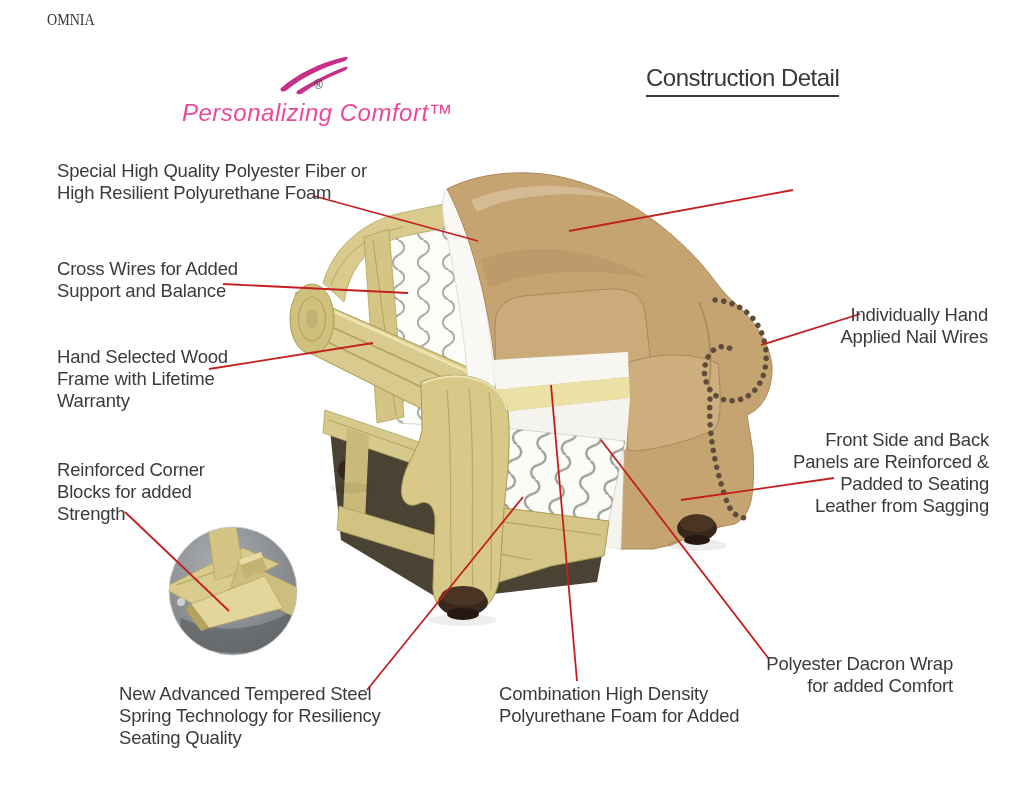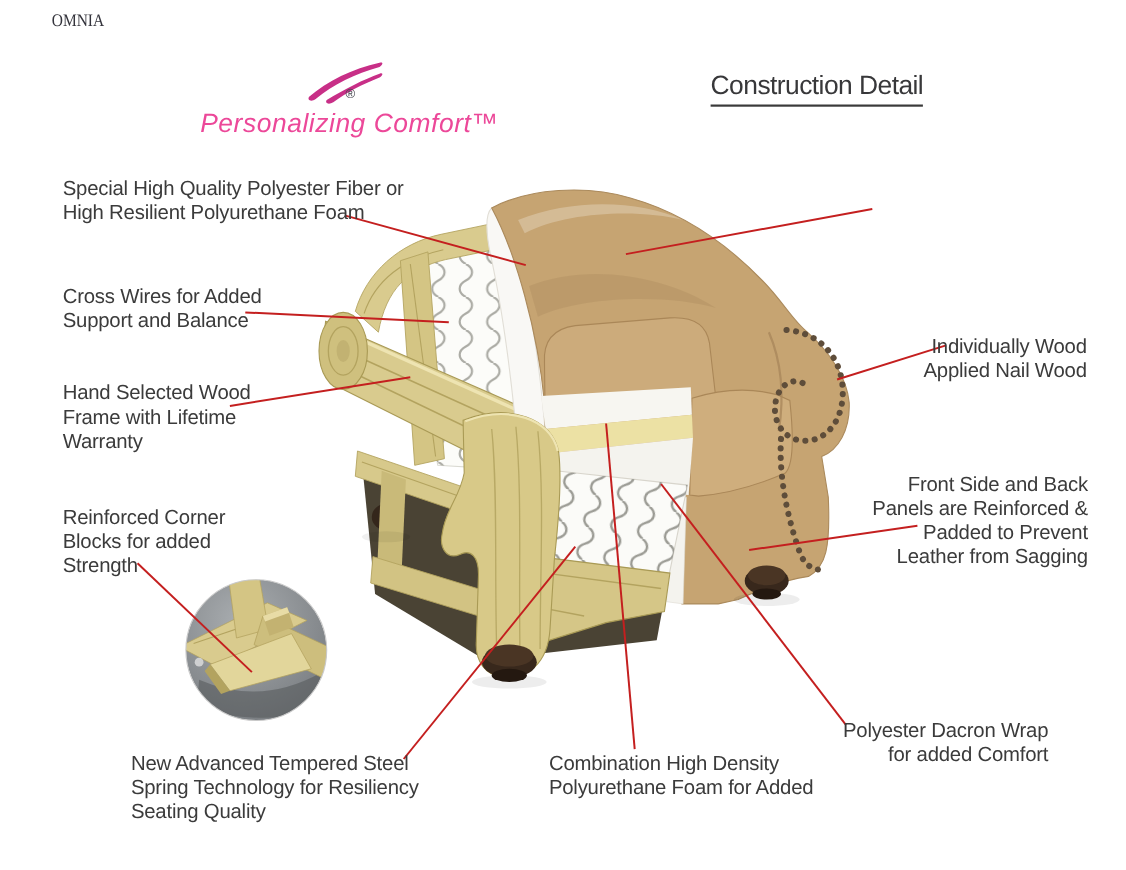--- a/index.html
+++ b/index.html
@@ -210,23 +210,23 @@
   </div>
 
   <div class="label right" style="right:82px;top:653px">
     <span>Polyester Dacron Wrap</span>
     <span>for added Comfort</span>
   </div>
 
   <div class="label right" style="right:46px;top:429px">
     <span>Front Side and Back</span>
     <span>Panels are Reinforced &amp;</span>
-    <span>Padded to Prevent</span>
+    <span>Padded to Seating</span>
     <span>Leather from Sagging</span>
   </div>
 
   <div class="label right" style="right:47px;top:304px">
-    <span>Individually Wood</span>
-    <span>Applied Nail Wood</span>
+    <span>Individually Hand</span>
+    <span>Applied Nail Wires</span>
   </div>
 
 
 </div>
 
 </body></html>

